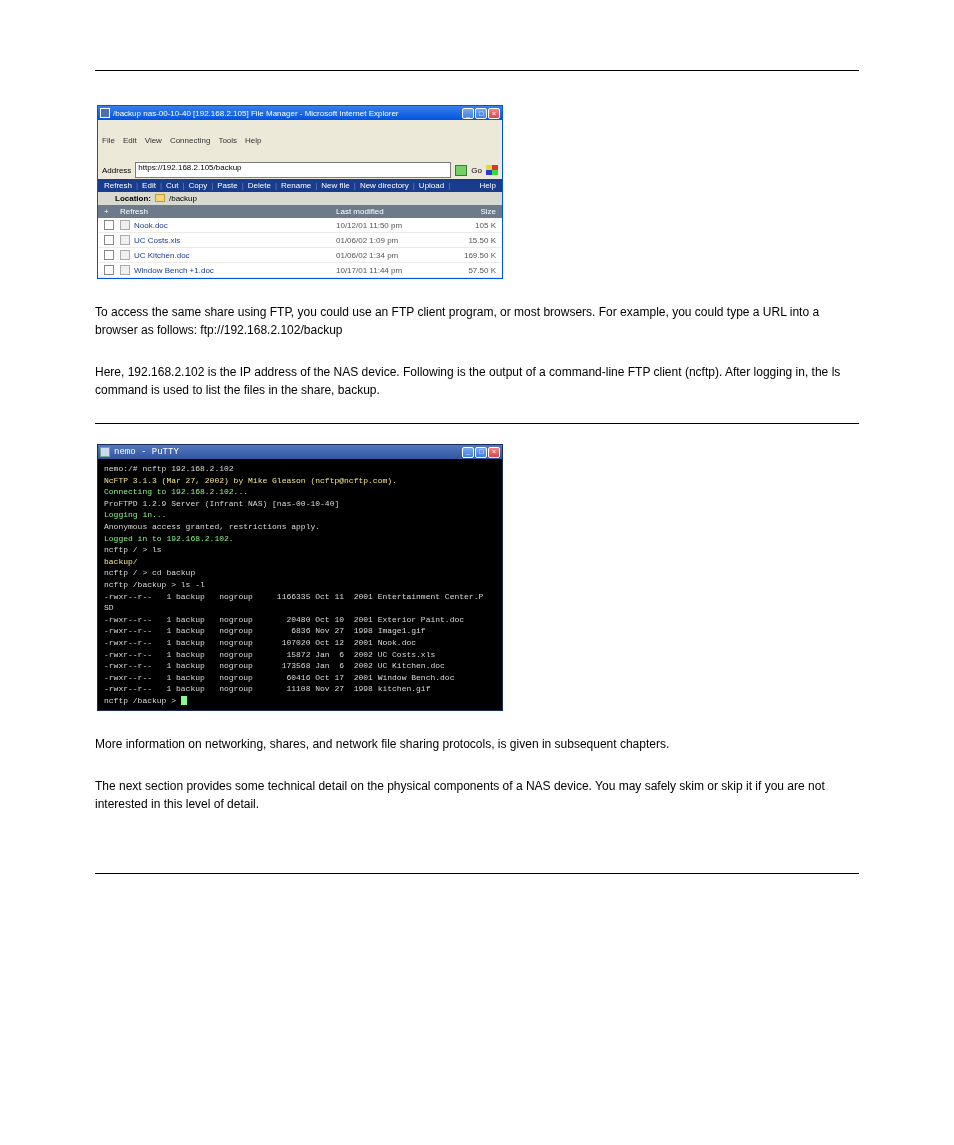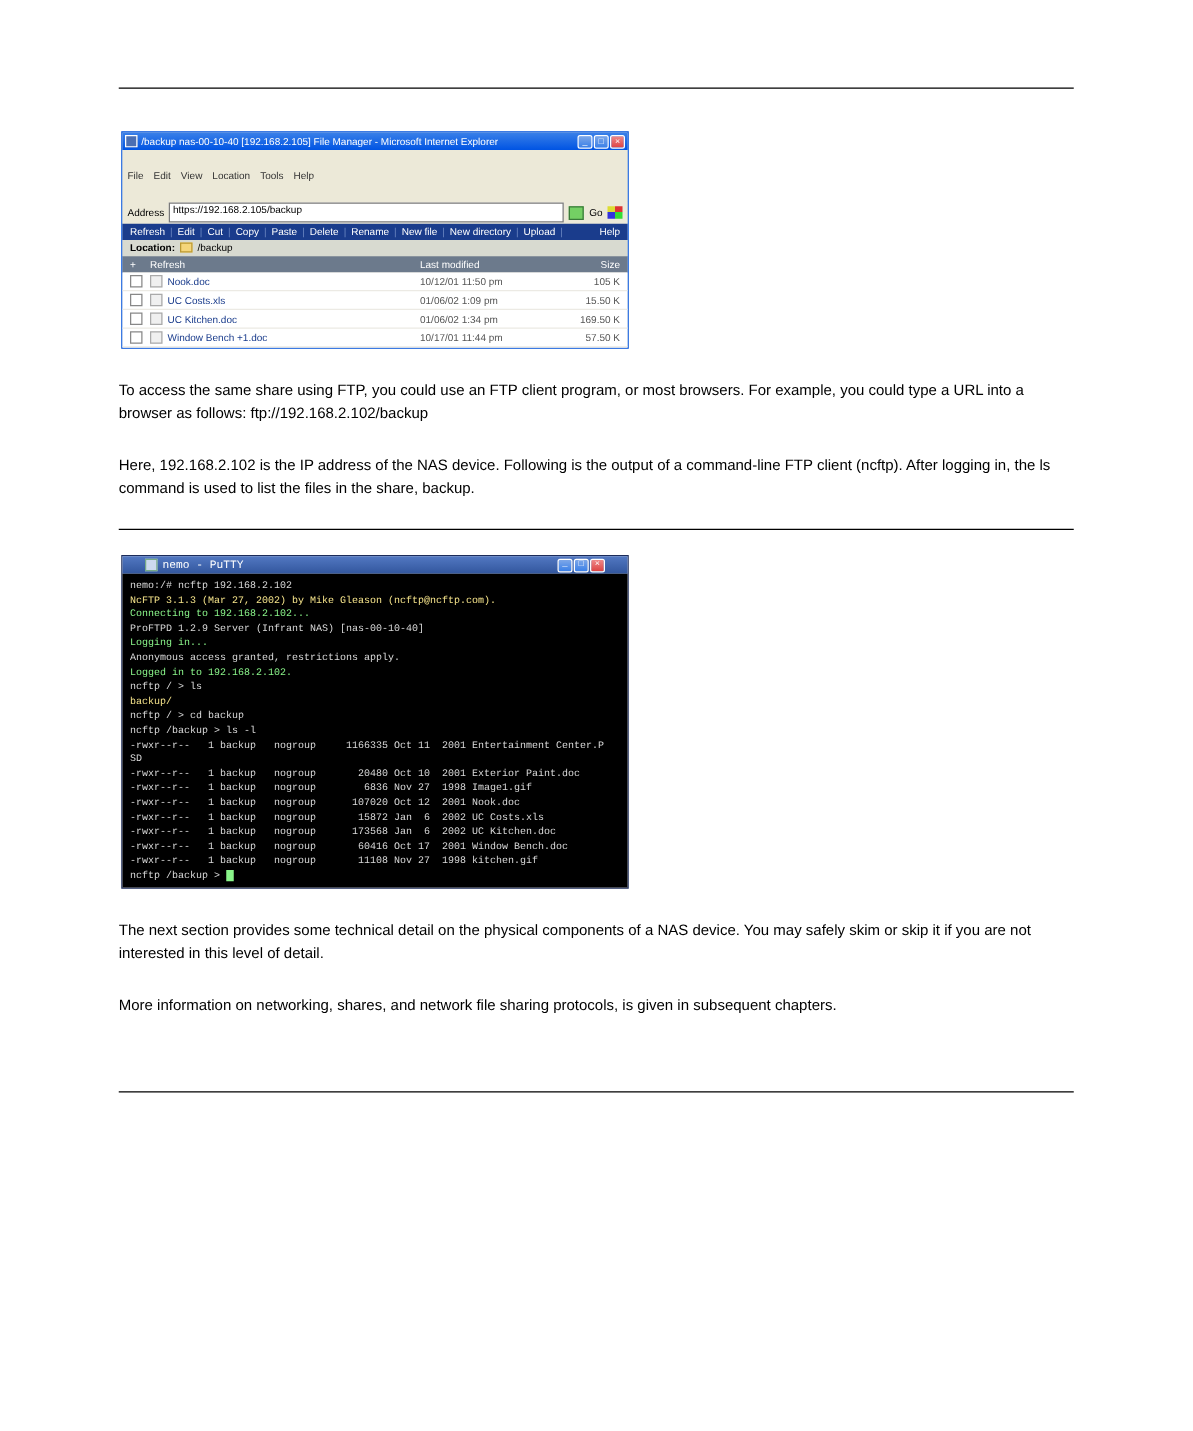--- a/index.html
+++ b/index.html
@@ -33,21 +33,21 @@
   .ie-addrbar { background: #ece9d8; font-size: 8px; padding: 1px 4px; display: flex; align-items: center; gap: 4px; }
   .ie-addrbar .addr-input { flex: 1; background: #fff; border: 1px solid #7a7a7a; height: 16px; padding: 0 2px; font-size: 8px;}
   .ie-gobtn { width: 12px; height: 11px; background: #74d064; border: 1px solid #3a7a3a; }
   .ie-toolbar {
     background: #1a3c8c; color: #fff; font-size: 8px; padding: 2px 6px;
     display: flex; align-items: center; gap: 4px;
   }
   .ie-toolbar .sep { color: #6a86c0; }
   .ie-toolbar .spacer { flex: 1; }
   .ie-location {
-    background: #d8dad0; font-size: 8px; padding: 2px 6px; display: flex; align-items: flex-start; gap: 4px;
+    background: #d8dad0; font-size: 8px; padding: 2px 17px; display: flex; align-items: flex-start; gap: 4px;
   }
   .ie-location .folder { width: 10px; height: 8px; background: #f5d67a; border: 1px solid #bb9933; }
   .ie-table-hdr {
     background: #6c7a8c; color: #fff; font-size: 8px; display: flex; padding: 2px 6px;
   }
   .ie-table-hdr .c-name { flex: 1; }
   .ie-table-hdr .c-mod { width: 110px; }
   .ie-table-hdr .c-size { width: 50px; text-align: right; }
   .ie-rows { background: #fff; }
   .ie-row {
@@ -67,21 +67,21 @@
   .h3 { font-weight: bold; font-size: 13px; margin: 12px 0 10px 0; letter-spacing:.3px;}
 
   
   .putty-window {
     width: 406px; border: 1px solid #1b2b5a; font-family: "Courier New", monospace;
     margin-left: 2px;
   }
   .putty-titlebar {
     background: linear-gradient(#5278c2,#32569d);
     color: #fff; height: 14px; display: flex; align-items: center;
-    justify-content: space-between; padding: 0 18px; font-size: 9px;
+    justify-content: space-between; padding: 0 2px; font-size: 9px;
   }
   .putty-titlebar .winbtns { display: flex; gap: 1px; }
   .putty-term {
     background: #000; color: #d9d9d9; font-size: 8px; line-height: 1.45;
     padding: 4px 6px; white-space: pre;
   }
   .putty-term .y { color: #f5e38a; }
   .putty-term .g { color: #8af58a; }
   .putty-term .cursor { display:inline-block; width:6px; height:9px; background:#8af58a; vertical-align:text-bottom;}
   .putty-icon { width:10px; height:10px; background:#ccd9ee; border:1px solid #7a8; }
@@ -103,21 +103,21 @@
         <div class="ie-winbtn">_</div>
         <div class="ie-winbtn">□</div>
         <div class="ie-winbtn close">×</div>
       </div>
     </div>
 
     <div class="ie-menubar">
       <span>File</span>
       <span>Edit</span>
       <span>View</span>
-      <span>Location</span>
+      <span>Connecting</span>
       <span>Tools</span>
       <span>Help</span>
     </div>
 
     <div class="ie-addrbar">
       <span>Address</span>
       <div class="addr-input">
         <span>https://192.168.2.105/backup</span>
       </div>
       <div class="ie-gobtn"></div>
@@ -208,17 +208,17 @@
       </span>
       <div class="winbtns">
         <div class="ie-winbtn">_</div>
         <div class="ie-winbtn">□</div>
         <div class="ie-winbtn close">×</div>
       </div>
     </div>
     <div class="putty-term" id="putty-term"><div>nemo:/# ncftp 192.168.2.102</div><div class="y">NcFTP 3.1.3 (Mar 27, 2002) by Mike Gleason (ncftp@ncftp.com).</div><div class="g">Connecting to 192.168.2.102...</div><div>ProFTPD 1.2.9 Server (Infrant NAS) [nas-00-10-40]</div><div class="g">Logging in...</div><div>Anonymous access granted, restrictions apply.</div><div class="g">Logged in to 192.168.2.102.</div><div>ncftp / &gt; ls</div><div class="y">backup/</div><div>ncftp / &gt; cd backup</div><div>ncftp /backup &gt; ls -l</div><div>-rwxr--r--   1 backup   nogroup     1166335 Oct 11  2001 Entertainment Center.P</div><div>SD</div><div>-rwxr--r--   1 backup   nogroup       20480 Oct 10  2001 Exterior Paint.doc</div><div>-rwxr--r--   1 backup   nogroup        6836 Nov 27  1998 Image1.gif</div><div>-rwxr--r--   1 backup   nogroup      107020 Oct 12  2001 Nook.doc</div><div>-rwxr--r--   1 backup   nogroup       15872 Jan  6  2002 UC Costs.xls</div><div>-rwxr--r--   1 backup   nogroup      173568 Jan  6  2002 UC Kitchen.doc</div><div>-rwxr--r--   1 backup   nogroup       60416 Oct 17  2001 Window Bench.doc</div><div>-rwxr--r--   1 backup   nogroup       11108 Nov 27  1998 kitchen.gif</div><div>ncftp /backup &gt; <span class="cursor"></span></div></div>
   </div>
 
+  <p class="body-text">More information on networking, shares, and network file sharing protocols, is given in subsequent chapters.</p>
   <p class="body-text">The next section provides some technical detail on the physical components of a NAS device.  You may safely skim or skip it if you are not interested in this level of detail.</p>
-  <p class="body-text">More information on networking, shares, and network file sharing protocols, is given in subsequent chapters.</p>
 
   <hr class="footer-hr">
 </div>
 
 </body></html>

